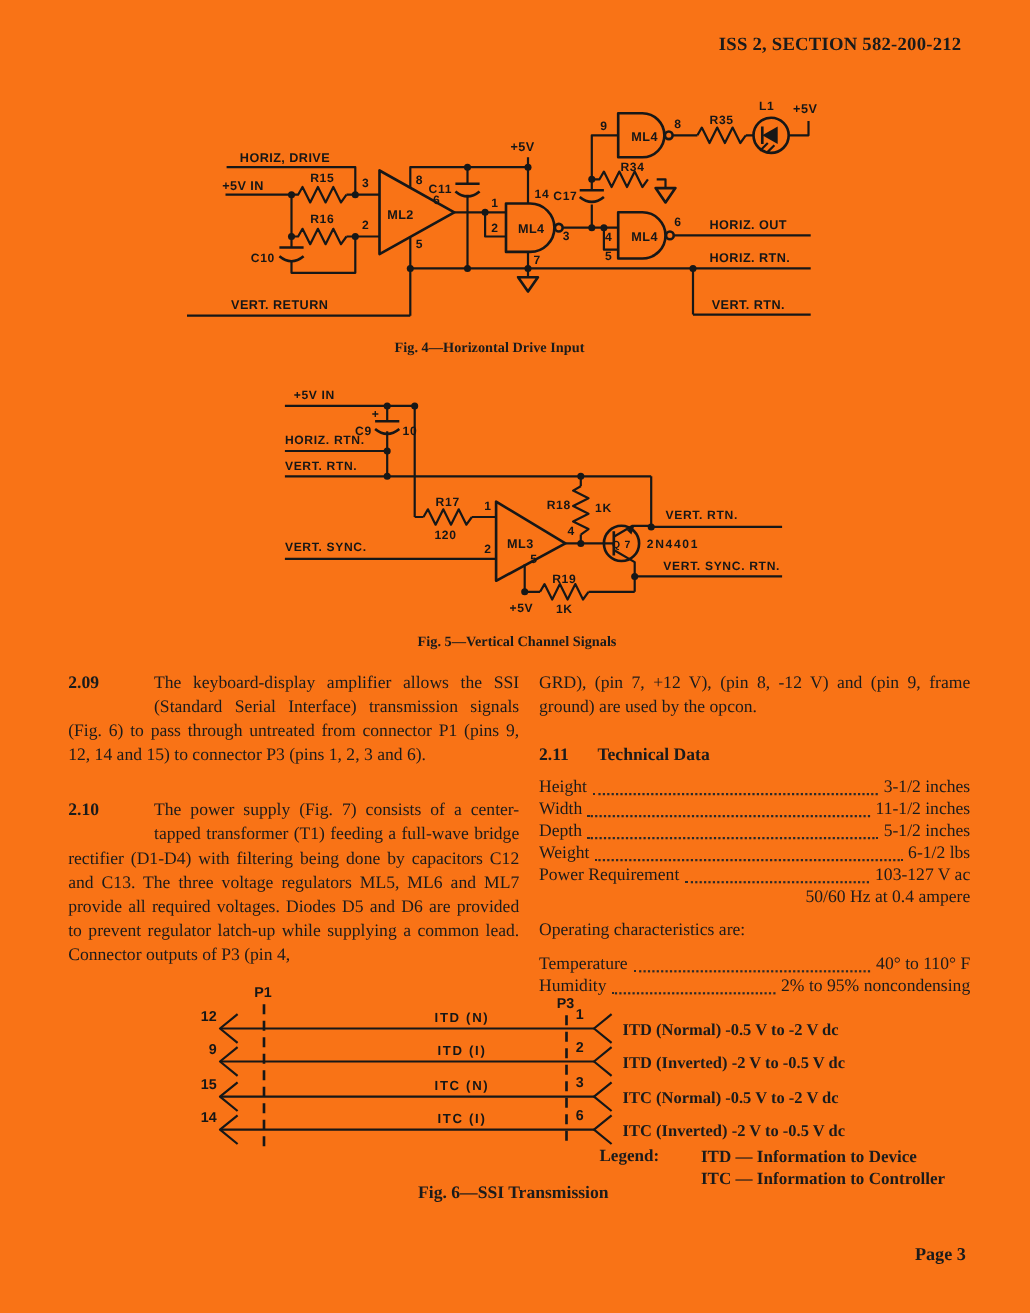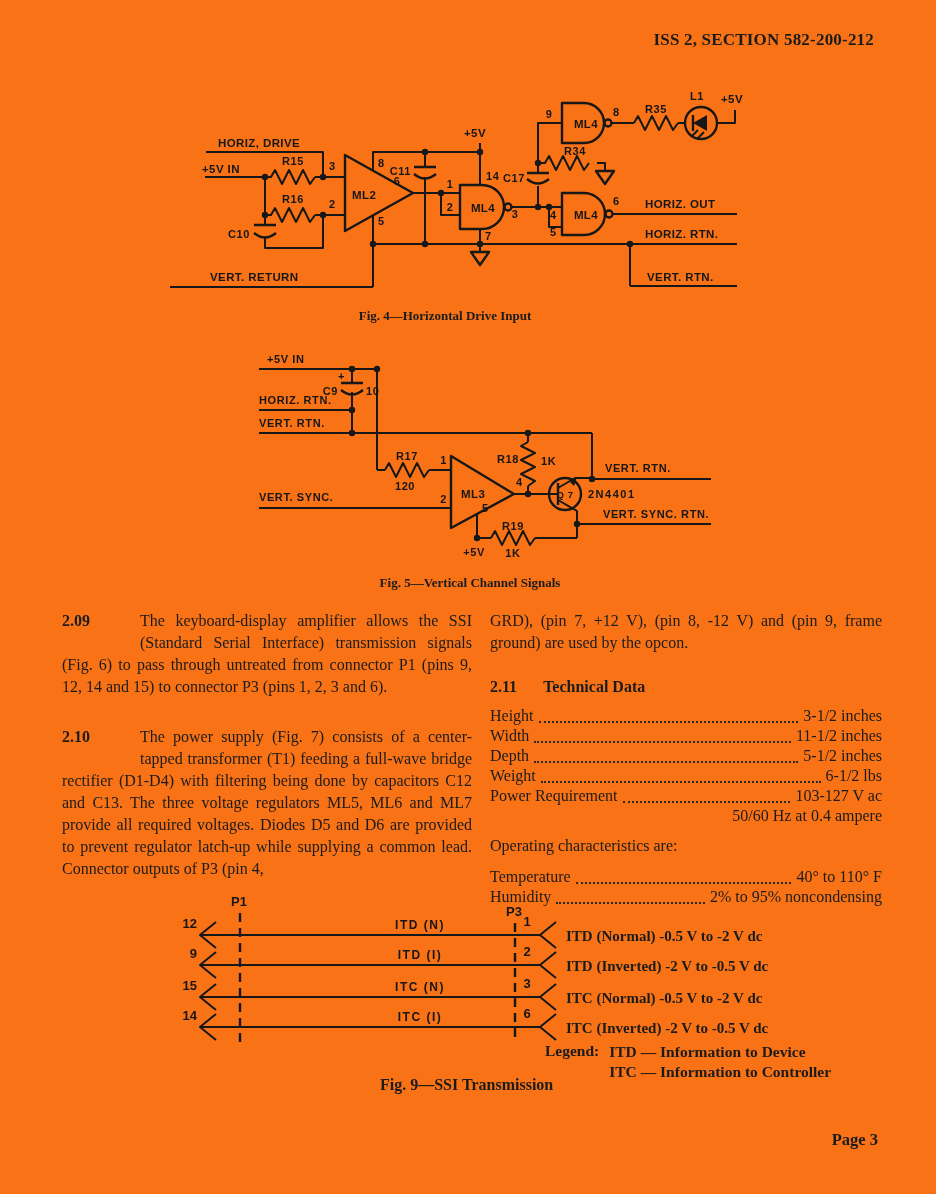--- a/index.html
+++ b/index.html
@@ -14,21 +14,21 @@
   .p210{margin-top:28px;}
   .cont{text-align:justify;}
   .h211{margin-top:22px;font-weight:600;}
   .h211 .t{margin-left:26px;}
   .tdlist{margin-top:8px;}
   .tdrow{display:flex;align-items:flex-end;line-height:20px;}
   .tdrow .lead{flex:1;border-bottom:2px dotted #2a2a2a;margin:0 5px 3px 5px;}
   .tdcont{text-align:right;line-height:20px;}
   .opintro{margin-top:9px;}
   .oplist{margin-top:10px;}
-  .legend{position:absolute;left:545px;top:1042px;display:flex;font-size:15.5px;font-weight:600;}
+  .legend{position:absolute;left:545px;top:1042px;display:flex;font-size:15.5px;font-weight:600;gap:28px;}
   .legend .lab{margin-right:10px;}
   .legend .items div{line-height:20px;}
   .f6cap{position:absolute;left:380px;top:1076px;font-size:16px;font-weight:600;}
   .footer{position:absolute;top:1130px;right:58px;font-size:16.5px;font-weight:600;}
   svg{position:absolute;}
   .wire{stroke:#171717;stroke-width:2;fill:none;stroke-linejoin:round;}
   .comp{stroke:#171717;stroke-width:2.4;fill:none;stroke-linejoin:round;}
   .dash{stroke:#171717;stroke-width:2.4;fill:none;stroke-dasharray:9 6;}
   .dot{fill:#171717;}
   .filled{fill:#171717;stroke:none;}
@@ -345,16 +345,16 @@
     </g>
   </svg>
 
   <div class="legend">
     <span class="lab">Legend:</span>
     <div class="items">
       <div>ITD — Information to Device</div>
       <div>ITC — Information to Controller</div>
     </div>
   </div>
-  <div class="f6cap">Fig. 9—SSI Transmission</div>
+  <div class="f6cap">Fig. 6—SSI Transmission</div>
 
   <div class="footer">Page 3</div>
 </div>
 
 </body></html>

